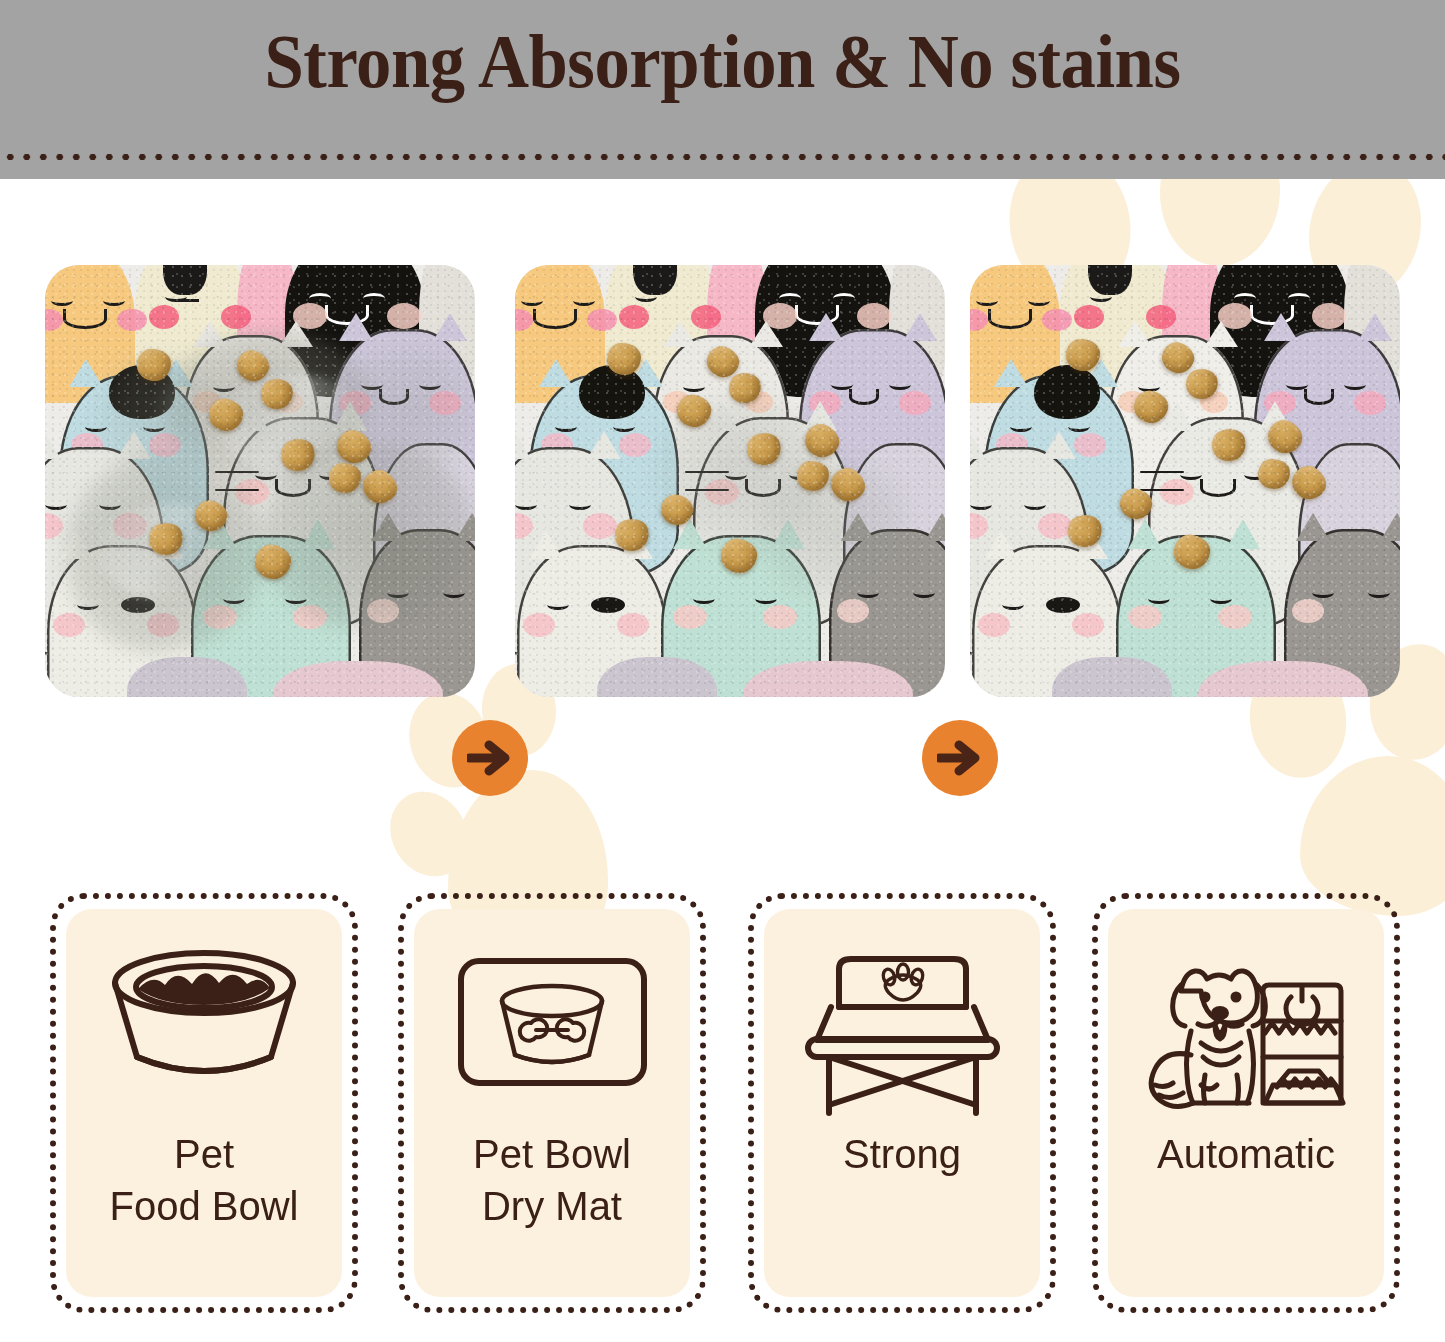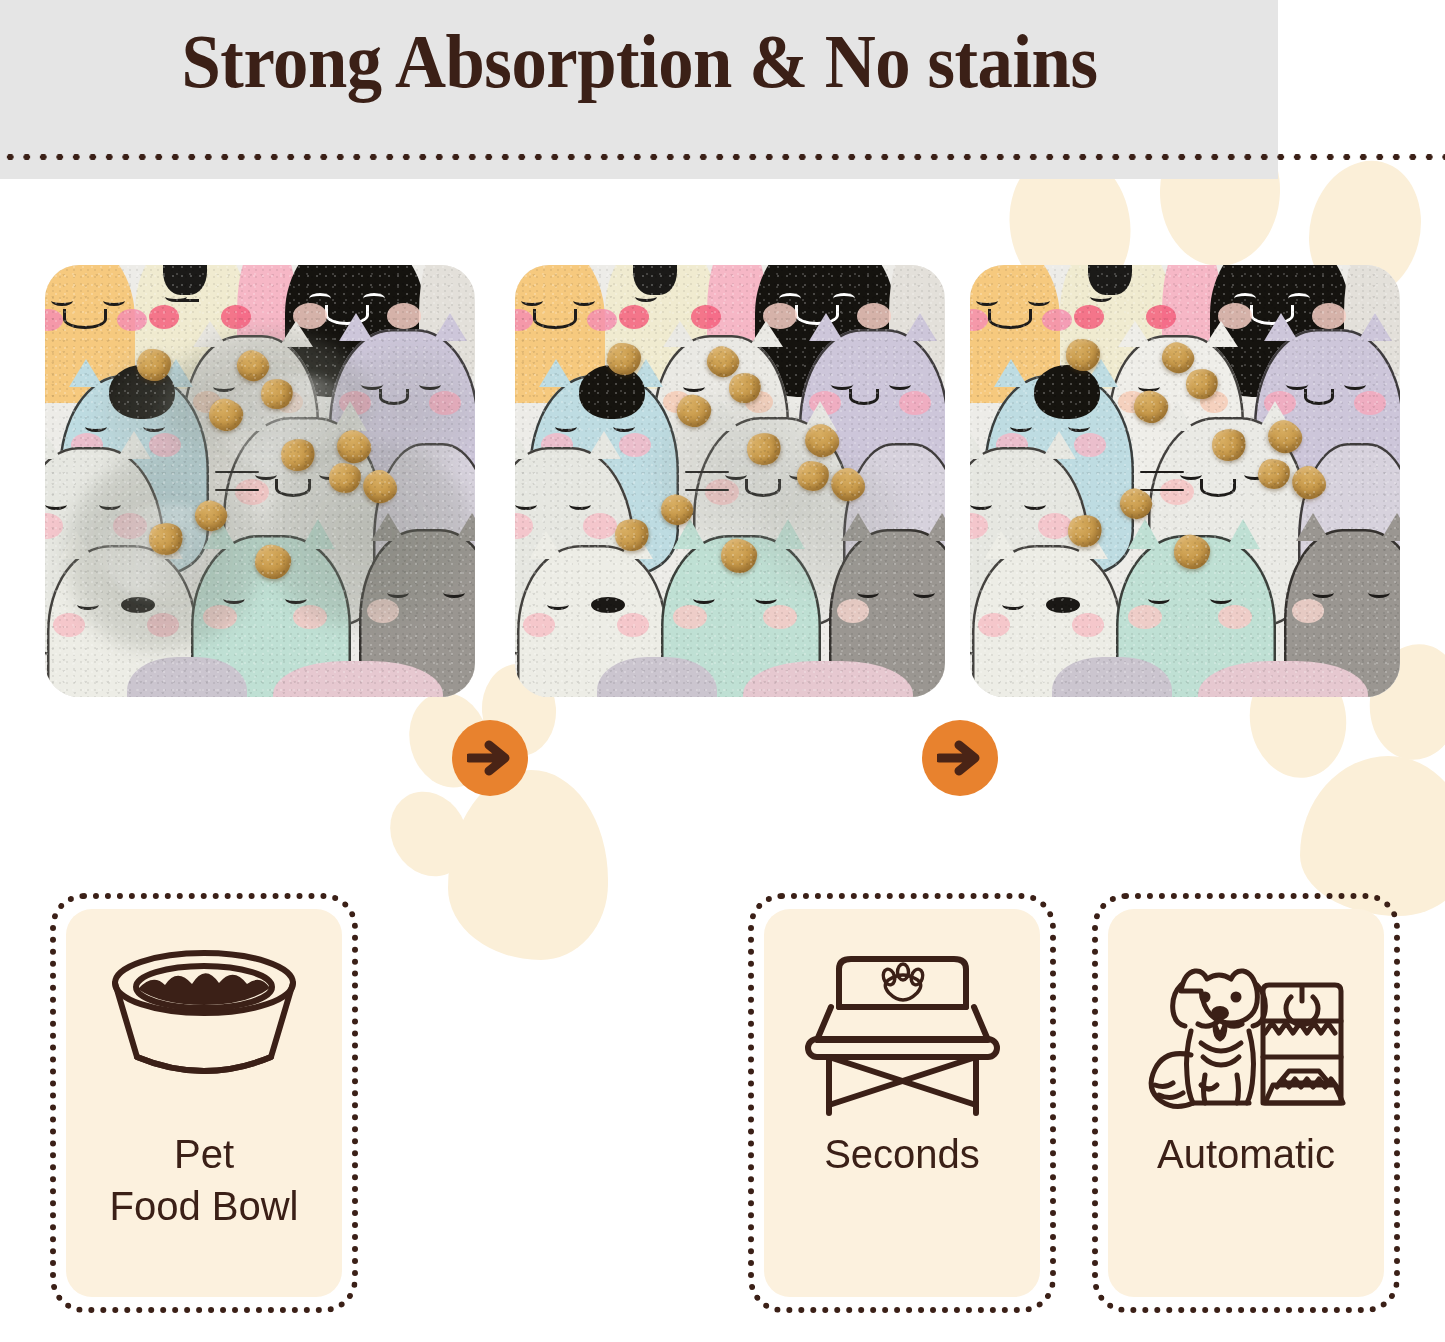--- a/index.html
+++ b/index.html
@@ -16,22 +16,22 @@
   .paw-wm .pad {
     position: absolute; background: #FBEFD8; border-radius: 50%;
   }
   .paw-wm .sole {
     position: absolute; background: #FBEFD8;
     border-radius: 52% 48% 42% 58% / 62% 58% 40% 38%;
   }
 
   
   .banner {
-    position: absolute; left: 0; top: 0; width: 1278px; height: 179px;
-    background: #e5e5e5;
+    position: absolute; left: 0; top: 0; width: 1445px; height: 179px;
+    background: #a3a3a3;
     display: flex; align-items: flex-start; justify-content: center;
   }
   .banner-title {
     margin-top: 22px;
     font-family: "Liberation Serif", serif;
     font-weight: bold;
     font-size: 76px;
     line-height: 1.05;
     color: #3B2017;
     letter-spacing: -0.5px;
@@ -577,20 +577,39 @@
           <path d="M41 54 Q56 38 68 50 Q80 32 95 49 Q108 28 122 48 Q136 31 150 49 Q163 39 173 53
                    Q150 70 107 70 Q64 70 41 54 Z" fill="#3B2017"></path>
         </svg>
         <div class="card-label">
           <span>Pet</span>
           <span class="l2">Food Bowl</span>
         </div>
       </div>
     </div>
 
+    <div class="card k2">
+      <div class="card-inner">
+        <svg class="card-icon" viewBox="0 0 215 185">
+          <g fill="none" stroke="#3B2017" stroke-linejoin="round" stroke-linecap="round">
+            <rect x="16" y="26" width="183" height="122" rx="18" stroke-width="6"></rect>
+            <ellipse cx="107" cy="66" rx="50" ry="15" stroke-width="4.5"></ellipse>
+            <path d="M57 66 L70 120 Q107 134 144 120 L157 66" stroke-width="4.5"></path>
+            <path d="M70 120 Q107 134 144 120" stroke-width="4.5"></path>
+            <path d="M86 88 a9 9 0 1 1 5 14 a9 9 0 1 1 -5 -14 Z" stroke-width="4"></path>
+            <path d="M128 88 a9 9 0 1 0 -5 14 a9 9 0 1 0 5 -14 Z" stroke-width="4"></path>
+            <path d="M91 95 H123" stroke-width="4"></path>
+          </g>
+        </svg>
+        <div class="card-label">
+          <span>Pet Bowl</span>
+          <span class="l2">Dry Mat</span>
+        </div>
+      </div>
+    </div>
 
     <div class="card k3">
       <div class="card-inner">
         <svg class="card-icon" viewBox="0 0 215 185">
           <g fill="none" stroke="#3B2017" stroke-width="6" stroke-linejoin="round" stroke-linecap="round">
             <path d="M44 72 V34 Q44 24 56 24 H159 Q171 24 171 34 V72"></path>
             <path d="M44 72 H171"></path>
             <path d="M36 72 L22 105 H193 L179 72"></path>
             <rect x="13" y="104" width="189" height="18" rx="9"></rect>
             <path d="M34 122 V178"></path>
@@ -599,21 +618,21 @@
             <path d="M181 122 L34 170"></path>
           </g>
           <g fill="none" stroke="#3B2017" stroke-width="3.4" stroke-linejoin="round">
             <ellipse cx="94" cy="42" rx="5.5" ry="8" transform="rotate(-16 94 42)"></ellipse>
             <ellipse cx="108" cy="37" rx="5.5" ry="8"></ellipse>
             <ellipse cx="122" cy="42" rx="5.5" ry="8" transform="rotate(16 122 42)"></ellipse>
             <path d="M94 58 q-8 -9 1 -14 q7 -4 13 -4 q6 0 13 4 q9 5 1 14 q-7 7 -14 7 q-7 0 -14 -7 Z"></path>
           </g>
         </svg>
         <div class="card-label">
-          <span>Seconds</span>
+          <span>Strong</span>
         </div>
       </div>
     </div>
 
     <div class="card k4">
       <div class="card-inner">
         <svg class="card-icon" viewBox="0 0 215 185">
           <g fill="none" stroke="#3B2017" stroke-width="5" stroke-linejoin="round" stroke-linecap="round">
 
             <path d="M42 56 q3 -18 14 -20 q8 -1 12 8 q12 -8 24 0 q4 -9 12 -8 q11 2 14 20

